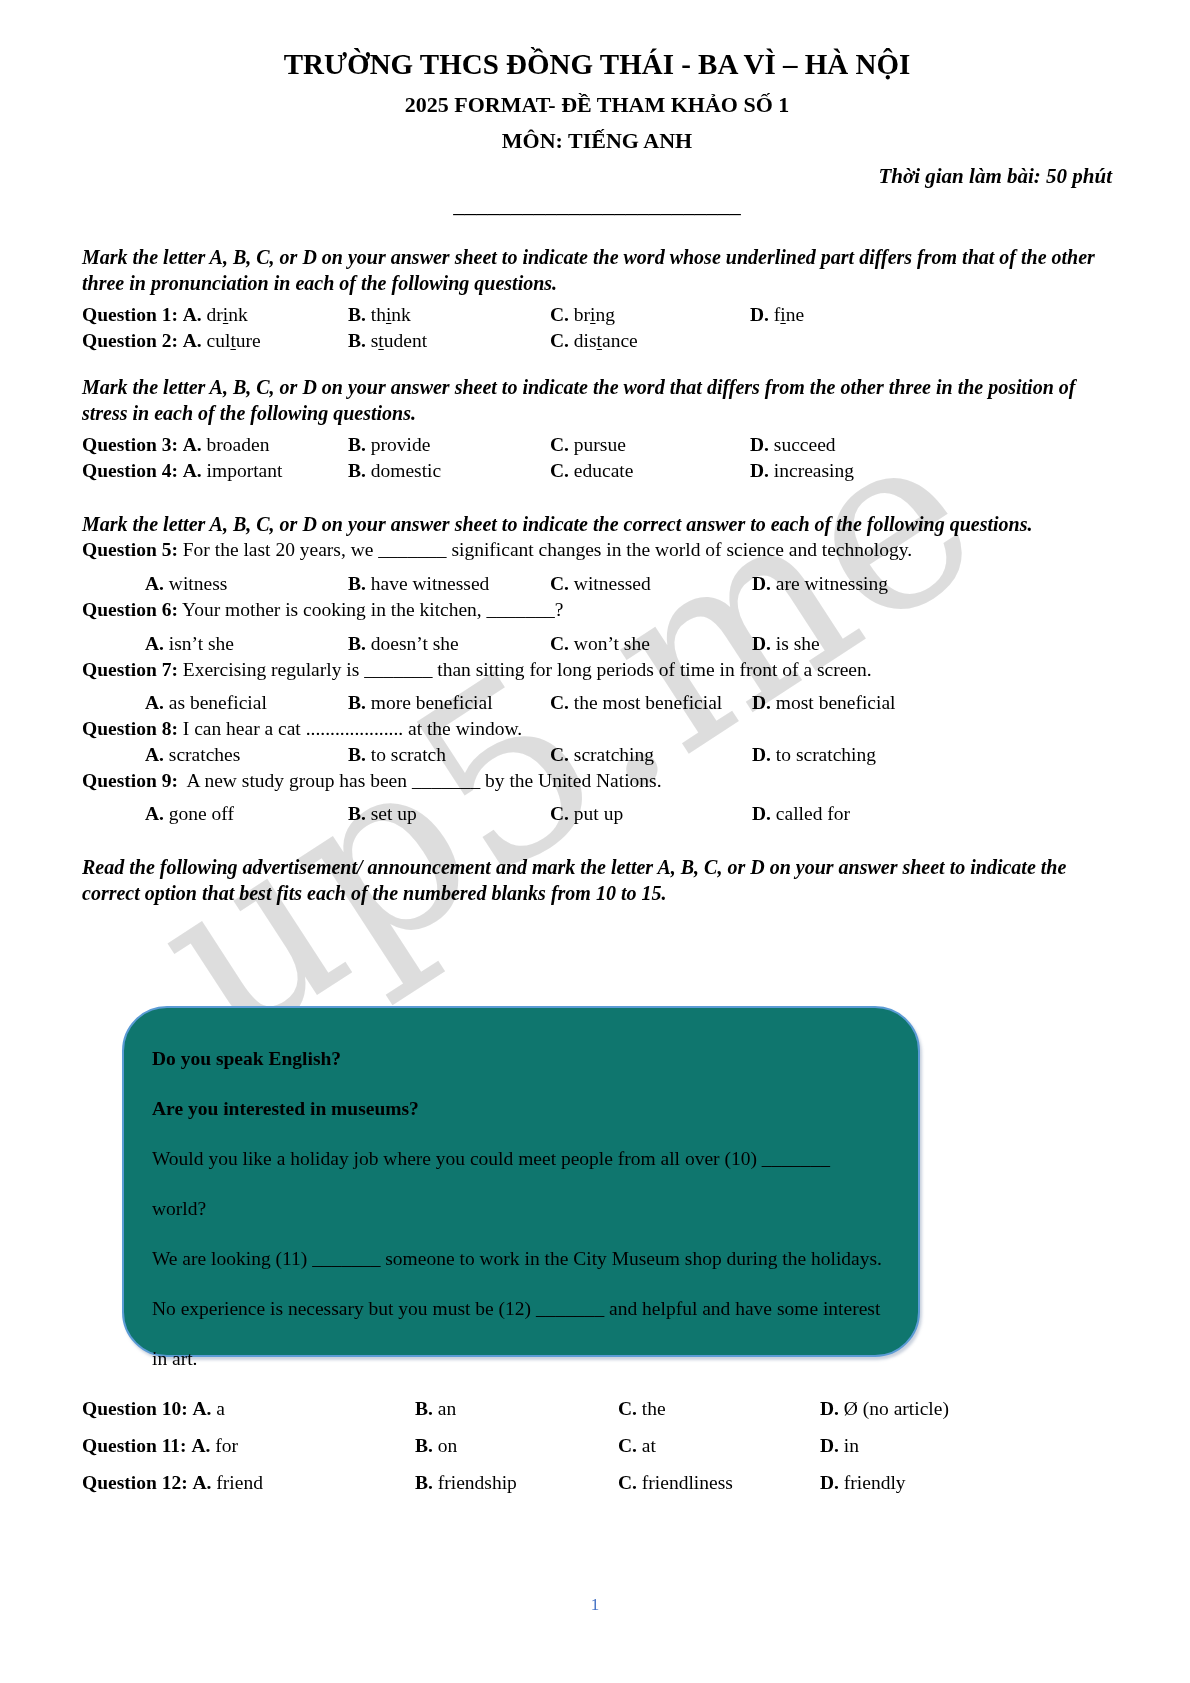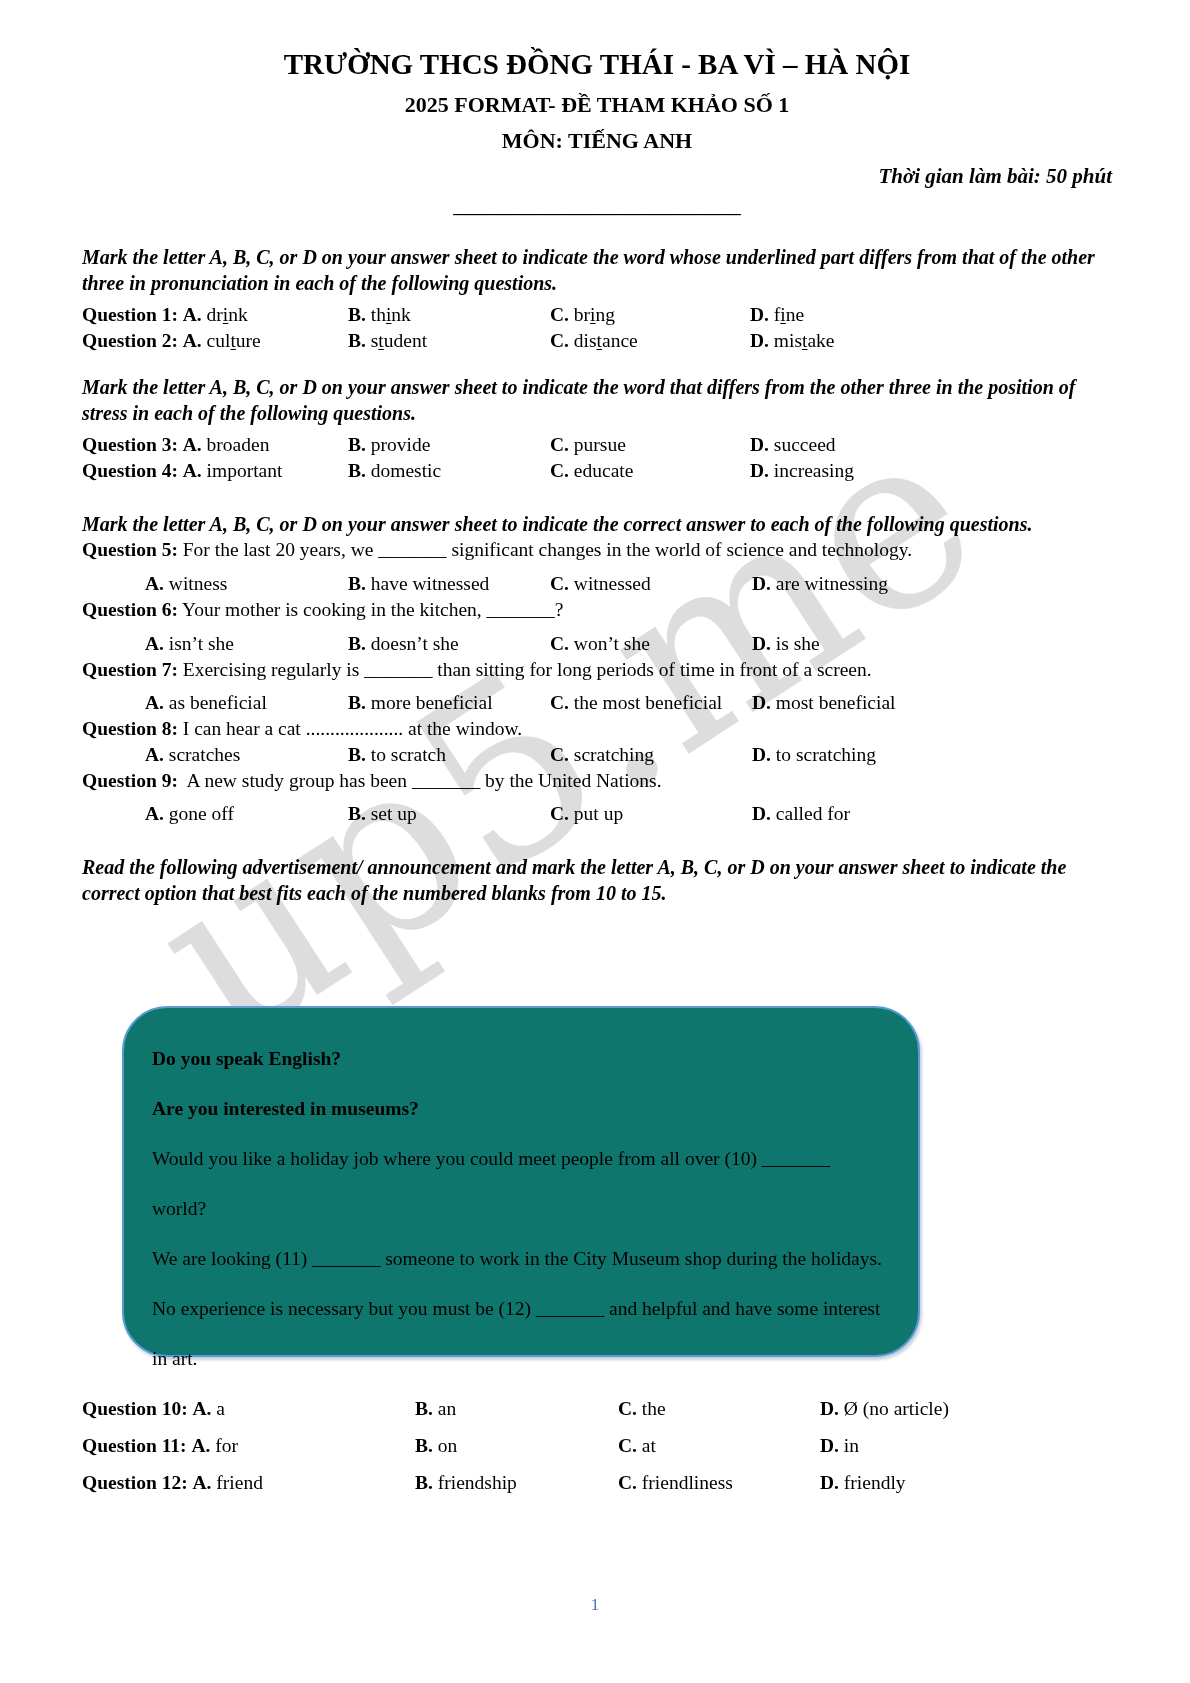--- a/index.html
+++ b/index.html
@@ -66,21 +66,20 @@
   <div class="row g14 mt2">
     <span><b>Question 1:</b> <b>A.</b> <span>dr</span><span class="u">i</span><span>nk</span></span>
     <span><b>B.</b> <span>th</span><span class="u">i</span><span>nk</span></span>
     <span><b>C.</b> <span>br</span><span class="u">i</span><span>ng</span></span>
     <span><b>D.</b> <span>f</span><span class="u">i</span><span>ne</span></span>
   </div>
   <div class="row g14">
     <span><b>Question 2:</b> <b>A.</b> <span>cul</span><span class="u">t</span><span>ure</span></span>
     <span><b>B.</b> <span>s</span><span class="u">t</span><span>udent</span></span>
     <span><b>C.</b> <span>dis</span><span class="u">t</span><span>ance</span></span>
-    <span><b>D.</b> <span>mis</span><span class="u">t</span><span>ake</span></span>
   </div>
 
   <p class="instr mt20">Mark the letter A, B, C, or D on your answer sheet to indicate the word that differs from the other three in the position of stress in each of the following questions.</p>
 
   <div class="row g14 mt2">
     <span><b>Question 3:</b> <b>A.</b> <span>broaden</span></span>
     <span><b>B.</b> <span>provide</span></span>
     <span><b>C.</b> <span>pursue</span></span>
     <span><b>D.</b> <span>succeed</span></span>
   </div>

